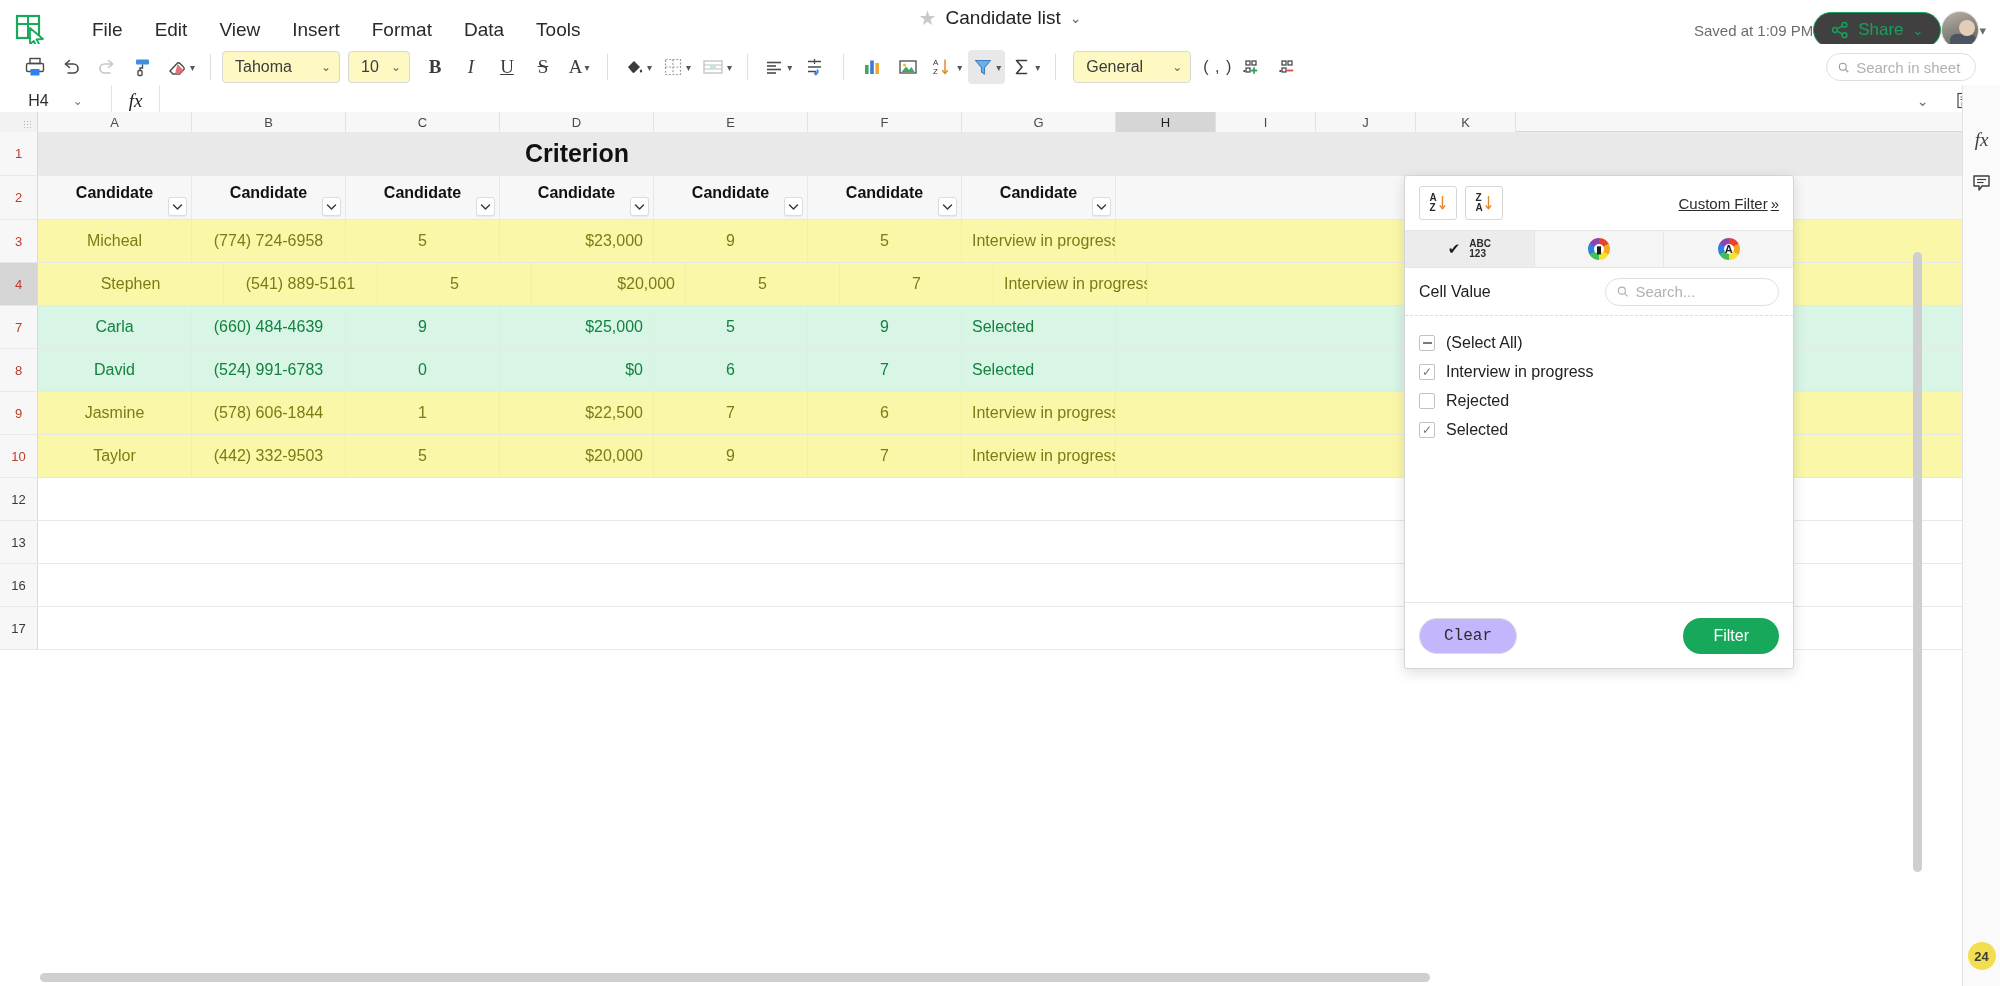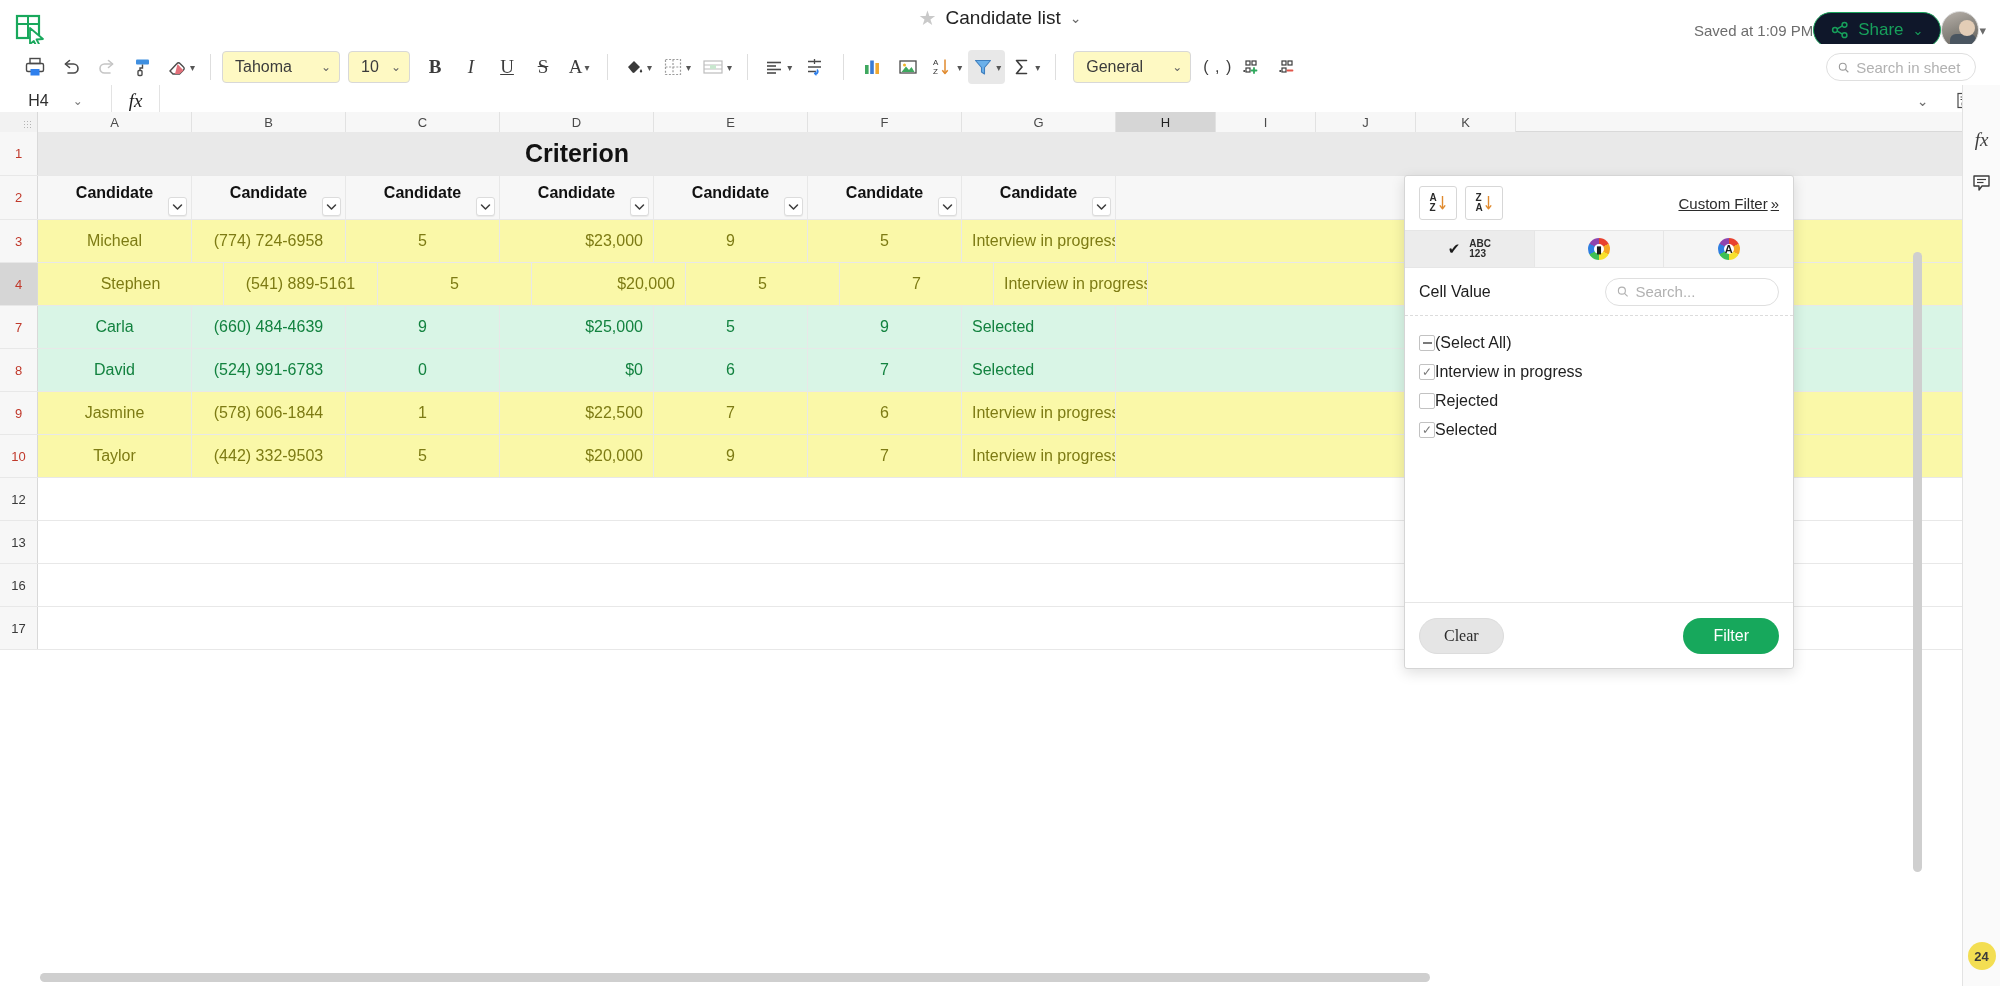--- a/index.html
+++ b/index.html
@@ -33,21 +33,21 @@
   .doc-title { font-size: 19px; color: #222; }
   .title-caret { color: #6b6b6b; font-size: 14px; }
 
   .topbar-right {
     position: absolute; right: 14px; top: 0; height: 60px;
     display: flex; align-items: center; gap: 0;
   }
   .saved-text { font-size: 15px; color: #6d6d6d; }
   .share-btn {
     display: flex; align-items: center; gap: 9px;
-    border: 1.5px solid #1aa35a; color: #17a05b; background: #0f172a;
+    border: 1.5px solid #1aa35a; color: #17a05b; background: #404040;
     border-radius: 22px; padding: 7px 17px; font-size: 17px; cursor: pointer;
   }
   .avatar {
     width: 38px; height: 38px; border-radius: 50%; overflow: hidden;
     background: linear-gradient(160deg,#b9b2ab 0%, #8d8982 45%, #5d5a56 100%);
     position: relative; border: 1px solid #dadada;
   }
   .avatar::after {
     content: ""; position: absolute; width: 16px; height: 16px; border-radius: 50%;
     background: #e3cdb6; left: 17px; top: 8px;
@@ -201,37 +201,37 @@
     margin-left: auto; width: 174px; height: 28px; border: 1px solid #dfdfdf; border-radius: 14px;
     display: flex; align-items: center; gap: 7px; padding: 0 11px; background: #fff;
   }
   .searchpill input {
     border: none; outline: none; font-size: 15px; color: #333; width: 100%;
     font-family: "Liberation Sans", sans-serif; background: transparent;
   }
   .searchpill input::placeholder { color: #b1b1b1; }
 
   .fp-list { flex: 1; padding: 12px 14px; overflow-y: auto; }
-  .fp-item { display: flex; align-items: center; height: 29px; cursor: pointer; }
+  .fp-item { display: flex; align-items: center; gap: 11px; height: 29px; cursor: pointer; }
   .cbx {
     width: 16px; height: 16px; border: 1px solid #c2c2c2; border-radius: 2px; background: #fff;
     display: flex; align-items: center; justify-content: center; flex: none;
   }
   .cbx .tick { font-size: 12px; color: #7a7a7a; line-height: 1; }
   .cbx .dash { width: 9px; height: 2px; background: #7a7a7a; }
   .fp-item-label { font-size: 16px; color: #222; }
 
   .fp-foot {
     height: 66px; border-top: 1px solid #e6e6e6; display: flex; align-items: center;
     justify-content: space-between; padding: 0 14px;
   }
   .btn-clear {
-    background: #e5e5e5; border: 1px solid #dcdcdc; border-radius: 18px;
+    background: #c4b5fd; border: 1px solid #dcdcdc; border-radius: 18px;
     padding: 8px 24px; font-size: 16px; color: #2c2c2c; cursor: pointer;
-    font-family: Liberation Serif, serif;
+    font-family: Liberation Mono, monospace;
   }
   .btn-filter {
     background: #17a85c; border: none; border-radius: 18px;
     padding: 9px 30px; font-size: 16px; color: #fff; cursor: pointer;
     font-family: "Liberation Sans", sans-serif;
   }
 
   
   .rsidebar {
     position: absolute; top: 85px; right: 0; width: 38px; height: 901px;
@@ -265,20 +265,29 @@
 <div class="app">
 
   <div class="topbar">
     <div class="logo-wrap">
       <svg width="34" height="34" viewBox="0 0 34 34">
         <rect x="3" y="3" width="22" height="22" fill="none" stroke="#19a85c" stroke-width="2.2"></rect>
         <line x1="3" y1="11" x2="25" y2="11" stroke="#19a85c" stroke-width="2"></line>
         <line x1="14" y1="3" x2="14" y2="25" stroke="#19a85c" stroke-width="2"></line>
         <path d="M16 15 L29 26 L22.5 26.5 L25 31 L22 32.5 L19.8 28 L16 31 Z" fill="#fff" stroke="#19a85c" stroke-width="1.8" stroke-linejoin="round"></path>
       </svg>
+    </div>
+    <div class="menu">
+      <div class="menu-item">File</div>
+      <div class="menu-item">Edit</div>
+      <div class="menu-item">View</div>
+      <div class="menu-item">Insert</div>
+      <div class="menu-item">Format</div>
+      <div class="menu-item">Data</div>
+      <div class="menu-item">Tools</div>
     </div>
 
     <div class="title-center">
       <span class="star">★</span>
       <span class="doc-title">Candidate list</span>
       <span class="title-caret">⌄</span>
     </div>
 
     <div class="topbar-right">
       <span class="saved-text">Saved at 1:09 PM</span>

